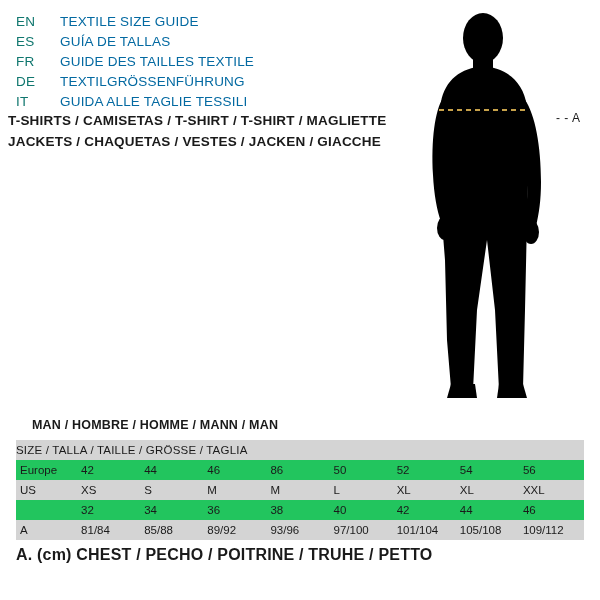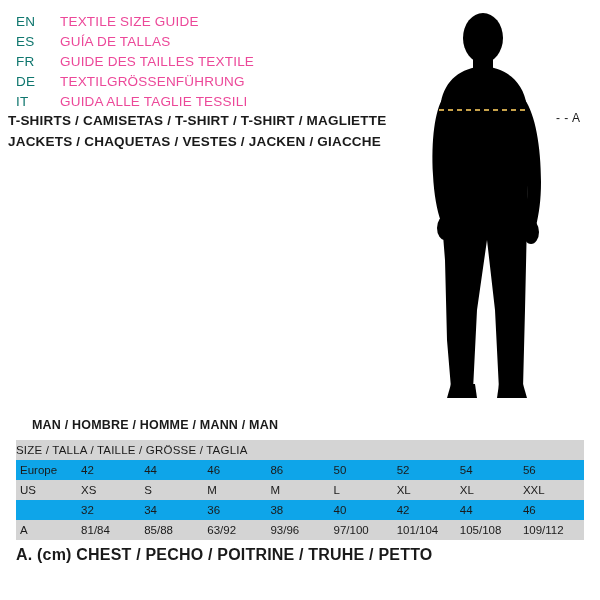--- a/index.html
+++ b/index.html
@@ -29,21 +29,21 @@
     height: 20px;
     font-size: 13.5px;
     letter-spacing: 0.2px;
   }
   .lang-code {
     width: 44px;
     flex: 0 0 44px;
     color: #0f766e;
   }
   .lang-text {
-    color: #ec4899;
+    color: #0369a1;
     white-space: nowrap;
   }
 
   
   .cat-block {
     position: absolute;
     left: 8px;
     top: 110px;
     width: 400px;
   }
@@ -98,21 +98,21 @@
   .size-table td {
     padding: 0;
     height: 20px;
     vertical-align: middle;
     color: #1a1a1a;
   }
   .size-table tr.shade td {
     background: #d4d4d4;
   }
   .size-table tr.plain td {
-    background: #0ea5e9;
+    background: #22c55e;
   }
   .hdr-row td {
     font-weight: normal;
     letter-spacing: 0.2px;
   }
   .label-col {
     width: 92px;
     padding-left: 4px !important;
   }
   .val-col {
@@ -240,21 +240,21 @@
       <td class="val-col">38</td>
       <td class="val-col">40</td>
       <td class="val-col">42</td>
       <td class="val-col">44</td>
       <td class="val-col">46</td>
     </tr>
     <tr class="shade">
       <td class="label-col">A</td>
       <td class="val-col">81/84</td>
       <td class="val-col">85/88</td>
-      <td class="val-col">63/92</td>
+      <td class="val-col">89/92</td>
       <td class="val-col">93/96</td>
       <td class="val-col">97/100</td>
       <td class="val-col">101/104</td>
       <td class="val-col">105/108</td>
       <td class="val-col">109/112</td>
     </tr>
   </tbody>
 </table>
 
 <div class="footer-note">A. (cm) CHEST / PECHO / POITRINE / TRUHE / PETTO</div>

